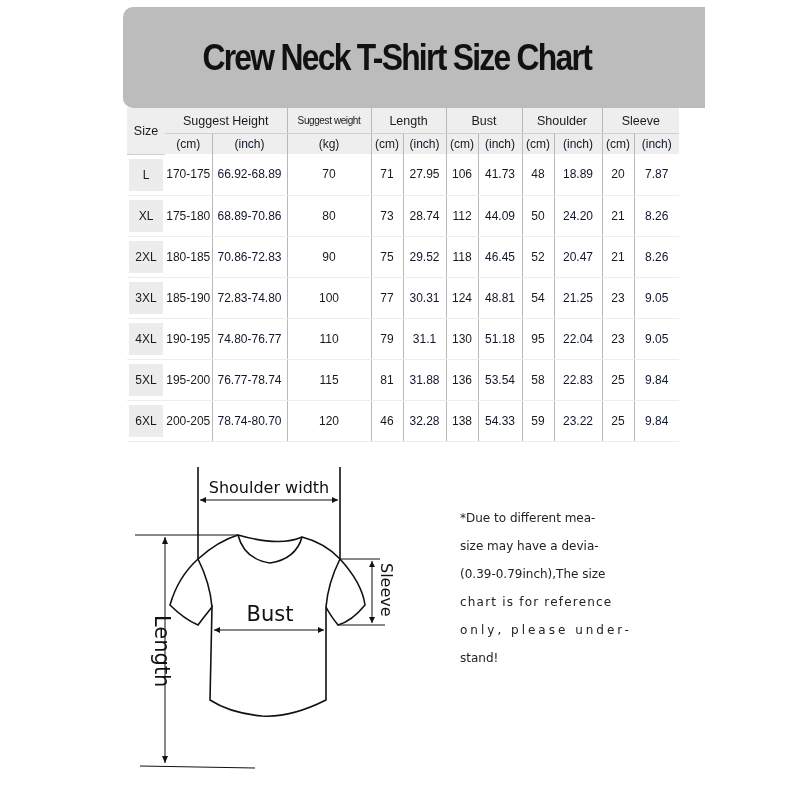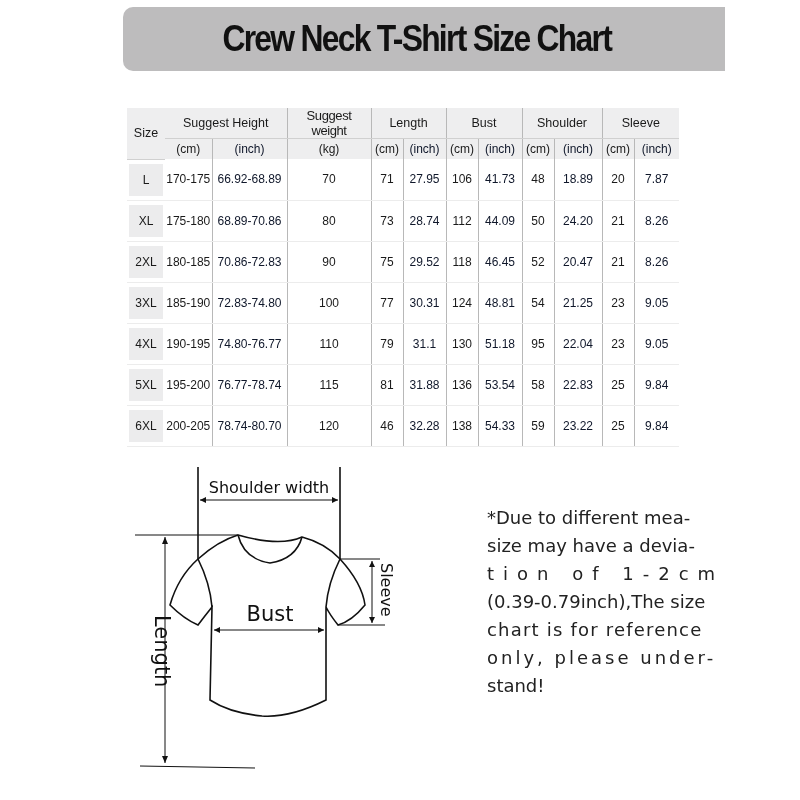--- a/index.html
+++ b/index.html
@@ -1,30 +1,30 @@
 <!DOCTYPE html>
 <html><head>
 <meta charset="utf-8">
 <style>
   html, body { margin:0; padding:0; background:#ffffff; }
   body { width:800px; height:800px; position:relative; overflow:hidden; font-family:"Liberation Sans", sans-serif; color:#1a1a1a; }
-  .title-bar { position:absolute; left:123px; top:7px; width:582px; height:64px; background:#bdbcbd; border-radius:10px 0 0 10px; display:flex; align-items:center; justify-content:center;padding-left:20px; }
+  .title-bar { position:absolute; left:123px; top:7px; width:582px; height:101px; background:#bdbcbd; border-radius:10px 0 0 10px; display:flex; align-items:center; justify-content:center; }
   .title-bar span { font-family:"Liberation Sans", sans-serif; font-weight:bold; font-size:37px; letter-spacing:-2px; color:#111; transform:scaleX(0.86); display:inline-block; padding-right:40px; }
   table.size-table { position:absolute; left:127px; top:108px; border-collapse:collapse; font-family:"Liberation Sans", sans-serif; font-size:12px; table-layout:fixed; }
   table.size-table td { text-align:center; padding:0; height:20px; border-right:1px solid #b8b8b8; }
   table.size-table tr.hdr1 td { background:#eeeeef; height:25px; font-size:12.5px; border-bottom:1px solid #d0d0d0; }
   table.size-table tr.hdr2 td { background:#eeeeef; height:20px; }
   table.size-table tr.data td { height:40px; border-bottom:1px solid #ececec; }
   table.size-table td.size-cell { background:#e9e9ea; border-right:none; font-weight:normal; }
   table.size-table tr.data td.size-cell { background:#fff; }
   table.size-table tr.data td.size-cell span { display:inline-block; width:34px; height:32px; line-height:32px; background:#ececed; }
   .inch { color:#0f172a; }
   td.last { border-right:none !important; }
   .diagram { position:absolute; left:130px; top:455px; width:290px; height:330px; }
-  .note { position:absolute; left:487px; top:504px; width:240px; font-family:"DejaVu Sans", sans-serif; font-size:18px; line-height:28px; color:#222; }
+  .note { position:absolute; left:460px; top:504px; width:240px; font-family:"DejaVu Sans", sans-serif; font-size:12px; line-height:28px; color:#222; }
   .note div { white-space:nowrap; }
   .note .spread { letter-spacing:9px; }
   .note .spread2 { letter-spacing:3px; }
 </style>
 </head>
 <body>
 
 <div class="title-bar">
   <span>Crew Neck T-Shirt Size Chart</span>
 </div>
@@ -41,21 +41,21 @@
       <col style="width:44px">
     <col style="width:32px">
       <col style="width:48px">
       <col style="width:32px">
       <col style="width:45px">
   </colgroup>
   <tbody>
       <tr class="hdr1">
     <td rowspan="2" class="size-cell">Size</td>
     <td colspan="2">Suggest Height</td>
-    <td style="font-size:13px;letter-spacing:-0.4px">Suggest weight</td>
+    <td style="font-size:10px;letter-spacing:-0.4px">Suggest weight</td>
     <td colspan="2">Length</td>
     <td colspan="2">Bust</td>
     <td colspan="2">Shoulder</td>
     <td colspan="2" class="last">Sleeve</td>
   </tr>
   <tr class="hdr2">
     <td>(cm)</td>
     <td class="inch">(inch)</td>
     <td>(kg)</td>
     <td>(cm)</td>
@@ -200,18 +200,17 @@
   </g>
   <text x="139" y="38" text-anchor="middle" font-family="DejaVu Sans, sans-serif" font-size="16" fill="#111">Shoulder width</text>
   <text x="140" y="166" text-anchor="middle" font-family="DejaVu Sans, sans-serif" font-size="21" fill="#111">Bust</text>
   <text transform="translate(251,108) rotate(90)" font-family="DejaVu Sans, sans-serif" font-size="16" fill="#111">Sleeve</text>
   <text transform="translate(25,160) rotate(90)" font-family="DejaVu Sans, sans-serif" font-size="21" fill="#111">Length</text>
 </svg>
 
 <div class="note">
   <div>*Due to different mea-</div>
   <div>size may have a devia-</div>
-  <div class="spread">tion of 1-2cm</div>
   <div>(0.39-0.79inch),The size</div>
   <div class="spread2" style="letter-spacing:1.2px">chart is for reference</div>
   <div class="spread2">only, please under-</div>
   <div>stand!</div>
 </div>
 
 </body></html>

